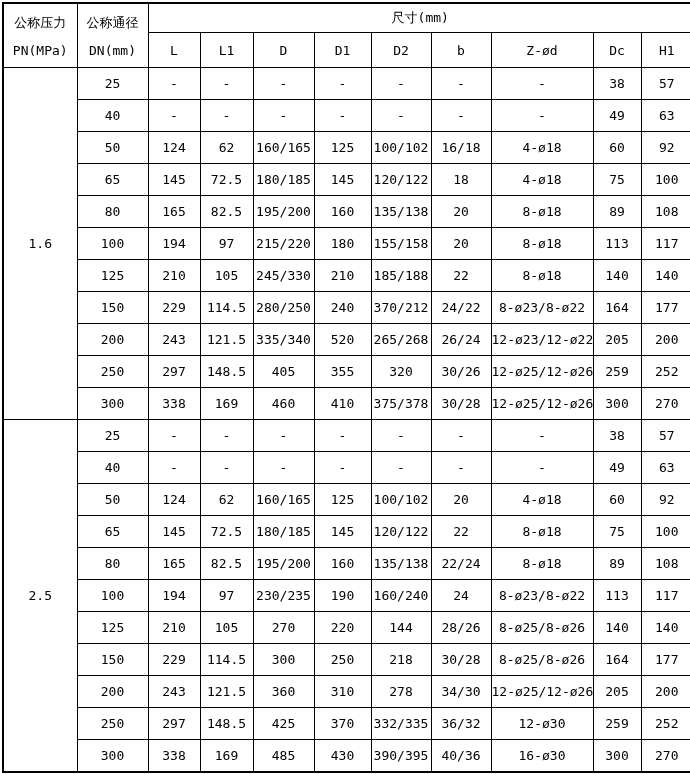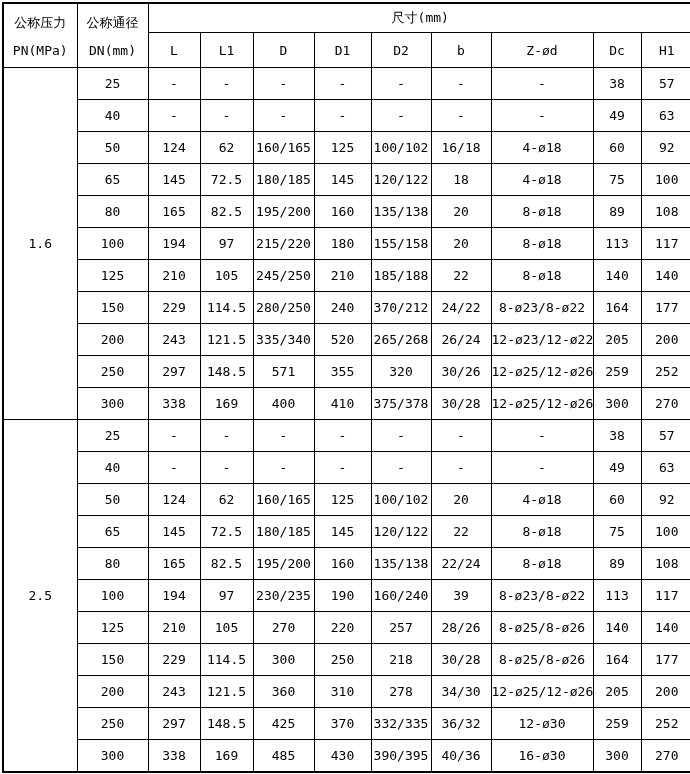--- a/index.html
+++ b/index.html
@@ -174,21 +174,21 @@
           <td>155/158</td>
           <td>20</td>
           <td>8-ø18</td>
           <td>113</td>
           <td>117</td>
         </tr>
         <tr>
           <td>125</td>
           <td>210</td>
           <td>105</td>
-          <td>245/250</td>
+          <td>245/330</td>
           <td>210</td>
           <td>185/188</td>
           <td>22</td>
           <td>8-ø18</td>
           <td>140</td>
           <td>140</td>
         </tr>
         <tr>
           <td>150</td>
           <td>229</td>
@@ -210,33 +210,33 @@
           <td>265/268</td>
           <td>26/24</td>
           <td>12-ø23/12-ø22</td>
           <td>205</td>
           <td>200</td>
         </tr>
         <tr>
           <td>250</td>
           <td>297</td>
           <td>148.5</td>
-          <td>571</td>
+          <td>405</td>
           <td>355</td>
           <td>320</td>
           <td>30/26</td>
           <td>12-ø25/12-ø26</td>
           <td>259</td>
           <td>252</td>
         </tr>
         <tr>
           <td>300</td>
           <td>338</td>
           <td>169</td>
-          <td>400</td>
+          <td>460</td>
           <td>410</td>
           <td>375/378</td>
           <td>30/28</td>
           <td>12-ø25/12-ø26</td>
           <td>300</td>
           <td>270</td>
         </tr>
         <tr>
           <td rowspan="11">2.5</td>
           <td>25</td>
@@ -298,32 +298,32 @@
           <td>89</td>
           <td>108</td>
         </tr>
         <tr>
           <td>100</td>
           <td>194</td>
           <td>97</td>
           <td>230/235</td>
           <td>190</td>
           <td>160/240</td>
-          <td>39</td>
+          <td>24</td>
           <td>8-ø23/8-ø22</td>
           <td>113</td>
           <td>117</td>
         </tr>
         <tr>
           <td>125</td>
           <td>210</td>
           <td>105</td>
           <td>270</td>
           <td>220</td>
-          <td>257</td>
+          <td>144</td>
           <td>28/26</td>
           <td>8-ø25/8-ø26</td>
           <td>140</td>
           <td>140</td>
         </tr>
         <tr>
           <td>150</td>
           <td>229</td>
           <td>114.5</td>
           <td>300</td>

